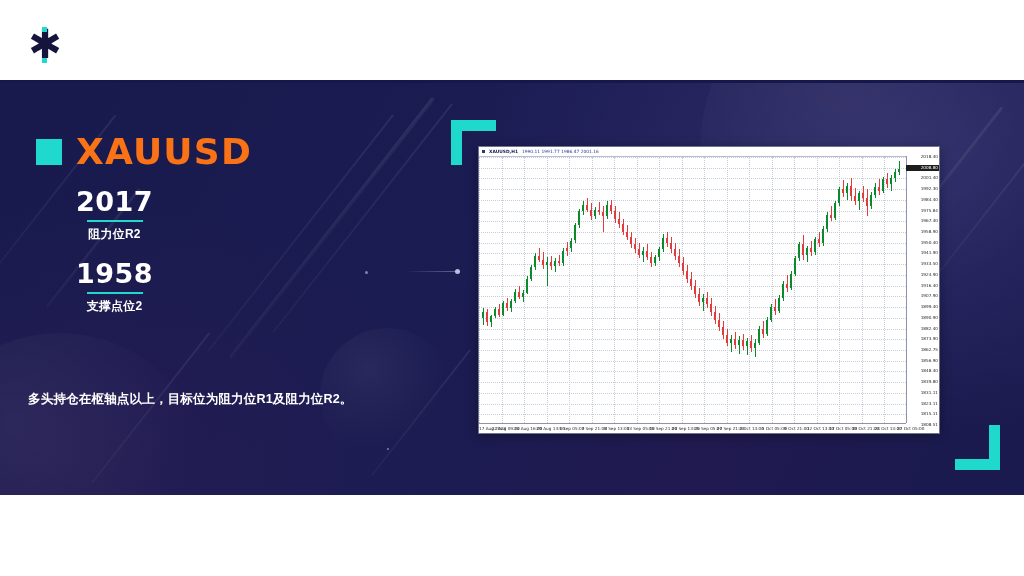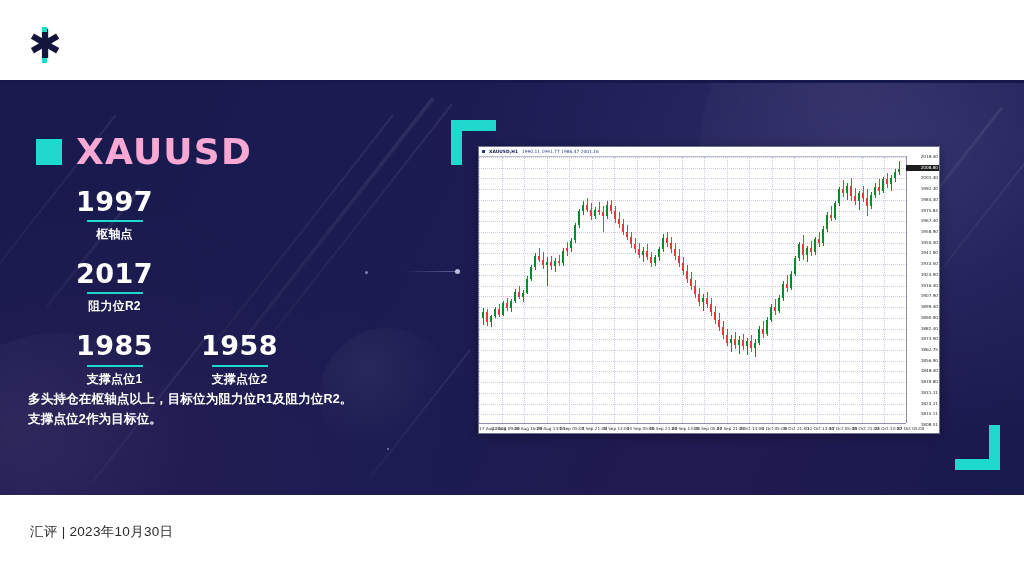--- a/index.html
+++ b/index.html
@@ -61,21 +61,21 @@
   }
   .dot { position:absolute; border-radius:50%; background:rgba(210,215,255,0.55); }
   .hairline { position:absolute; height:1px; background:linear-gradient(to right, rgba(255,255,255,0), rgba(190,195,240,0.45)); }
 
   
   .sym-row {
     position:absolute; left:36px; top:48px; display:flex; align-items:center; gap:14px;
   }
   .sym-square { width:26px; height:26px; background:#1fd9cd; }
   .sym-name {
-    color:#f9a8d4; font-size:36px; font-weight:700; letter-spacing:1.2px;
+    color:#f97316; font-size:36px; font-weight:700; letter-spacing:1.2px;
     font-family:"DejaVu Sans",sans-serif;
   }
 
   .levels { position:absolute; left:52px; top:104px; width:300px; }
   .lvl-row { display:flex; }
   .lvl { width:125px; text-align:center; margin-bottom:16px; }
   .lvl .val {
     color:#ffffff; font-size:27px; font-weight:700; letter-spacing:0.5px;
     font-family:"DejaVu Sans",sans-serif; line-height:1.12;
   }
@@ -202,54 +202,36 @@
     <div class="hairline" style="left:405px;top:188px;width:55px;"></div>
 
     <div class="sym-row">
       <div class="sym-square"></div>
       <div class="sym-name">XAUUSD</div>
     </div>
 
     <div class="levels">
       <div class="lvl-row">
         <div class="lvl">
-          <div class="val">1997</div>
-          <div class="bar"></div>
-          <div class="lbl">枢轴点</div>
-        </div>
-        <div class="lvl empty">
-          <div class="val"></div>
-          <div class="bar"></div>
-          <div class="lbl"></div>
-        </div>
-      </div>
-      <div class="lvl-row">
-        <div class="lvl">
           <div class="val">2017</div>
           <div class="bar"></div>
           <div class="lbl">阻力位R2</div>
         </div>
       </div>
       <div class="lvl-row">
         <div class="lvl">
-          <div class="val">1985</div>
-          <div class="bar"></div>
-          <div class="lbl">支撑点位1</div>
-        </div>
-        <div class="lvl">
           <div class="val">1958</div>
           <div class="bar"></div>
           <div class="lbl">支撑点位2</div>
         </div>
       </div>
     </div>
 
     <div class="analysis">
       <div class="a-body">多头持仓在枢轴点以上，目标位为阻力位R1及阻力位R2。</div>
-      <div class="a-body">支撑点位2作为目标位。</div>
     </div>
 
     <div class="bracket br-tl" style="left:451px;top:37px;">
       <span class="h"></span>
         <span class="v"></span>
     </div>
     <div class="bracket br-br" style="left:955px;top:342px;">
       <span class="h"></span>
         <span class="v"></span>
     </div>
@@ -781,17 +763,14 @@
           <div class="tl" style="left: 305.368px;">9 Oct 21:00</div>
           <div class="tl" style="left: 327.895px;">12 Oct 13:00</div>
           <div class="tl" style="left: 350.421px;">17 Oct 05:00</div>
           <div class="tl" style="left: 372.947px;">19 Oct 21:00</div>
           <div class="tl" style="left: 395.474px;">24 Oct 13:00</div>
           <div class="tl" style="left: 418px;">27 Oct 05:00</div>
         </div>
     </div>
   </div>
 
-  <div class="footer">
-    <div class="ftext">汇评 | 2023年10月30日</div>
-  </div>
 
 </div>
 
 </body></html>

